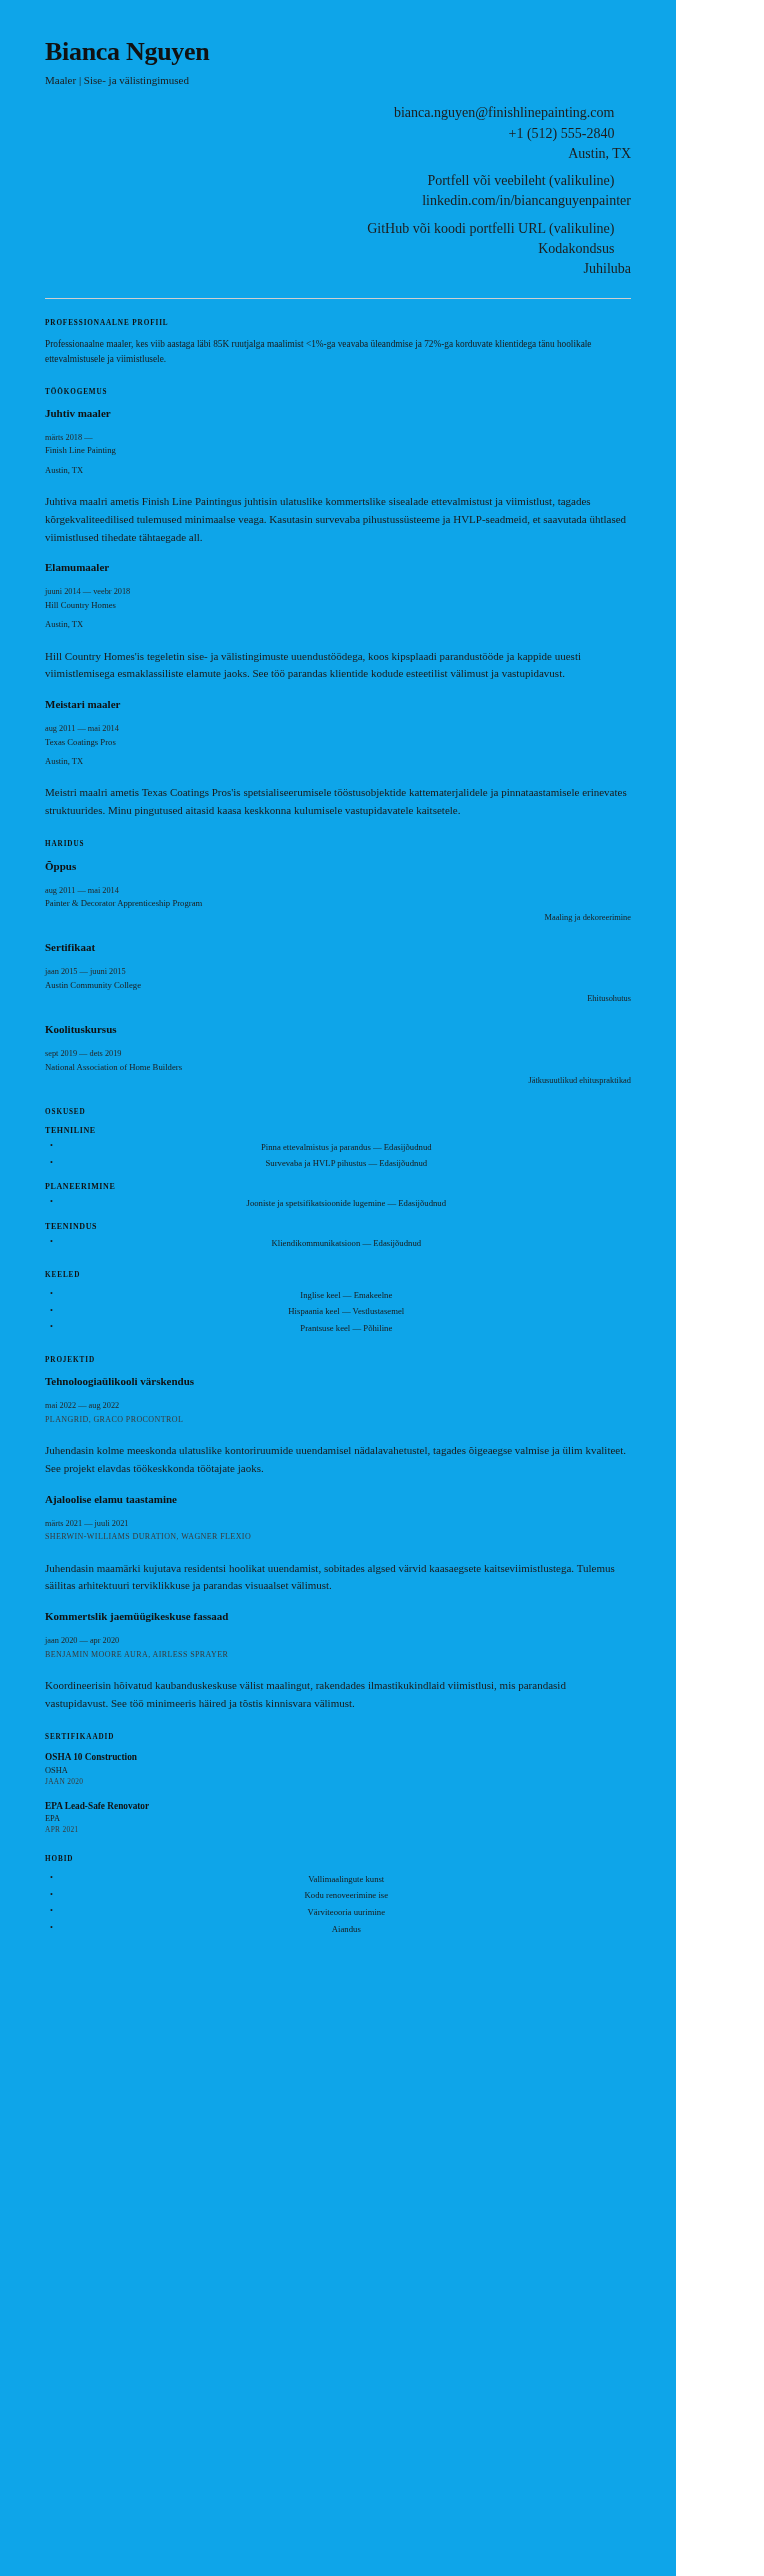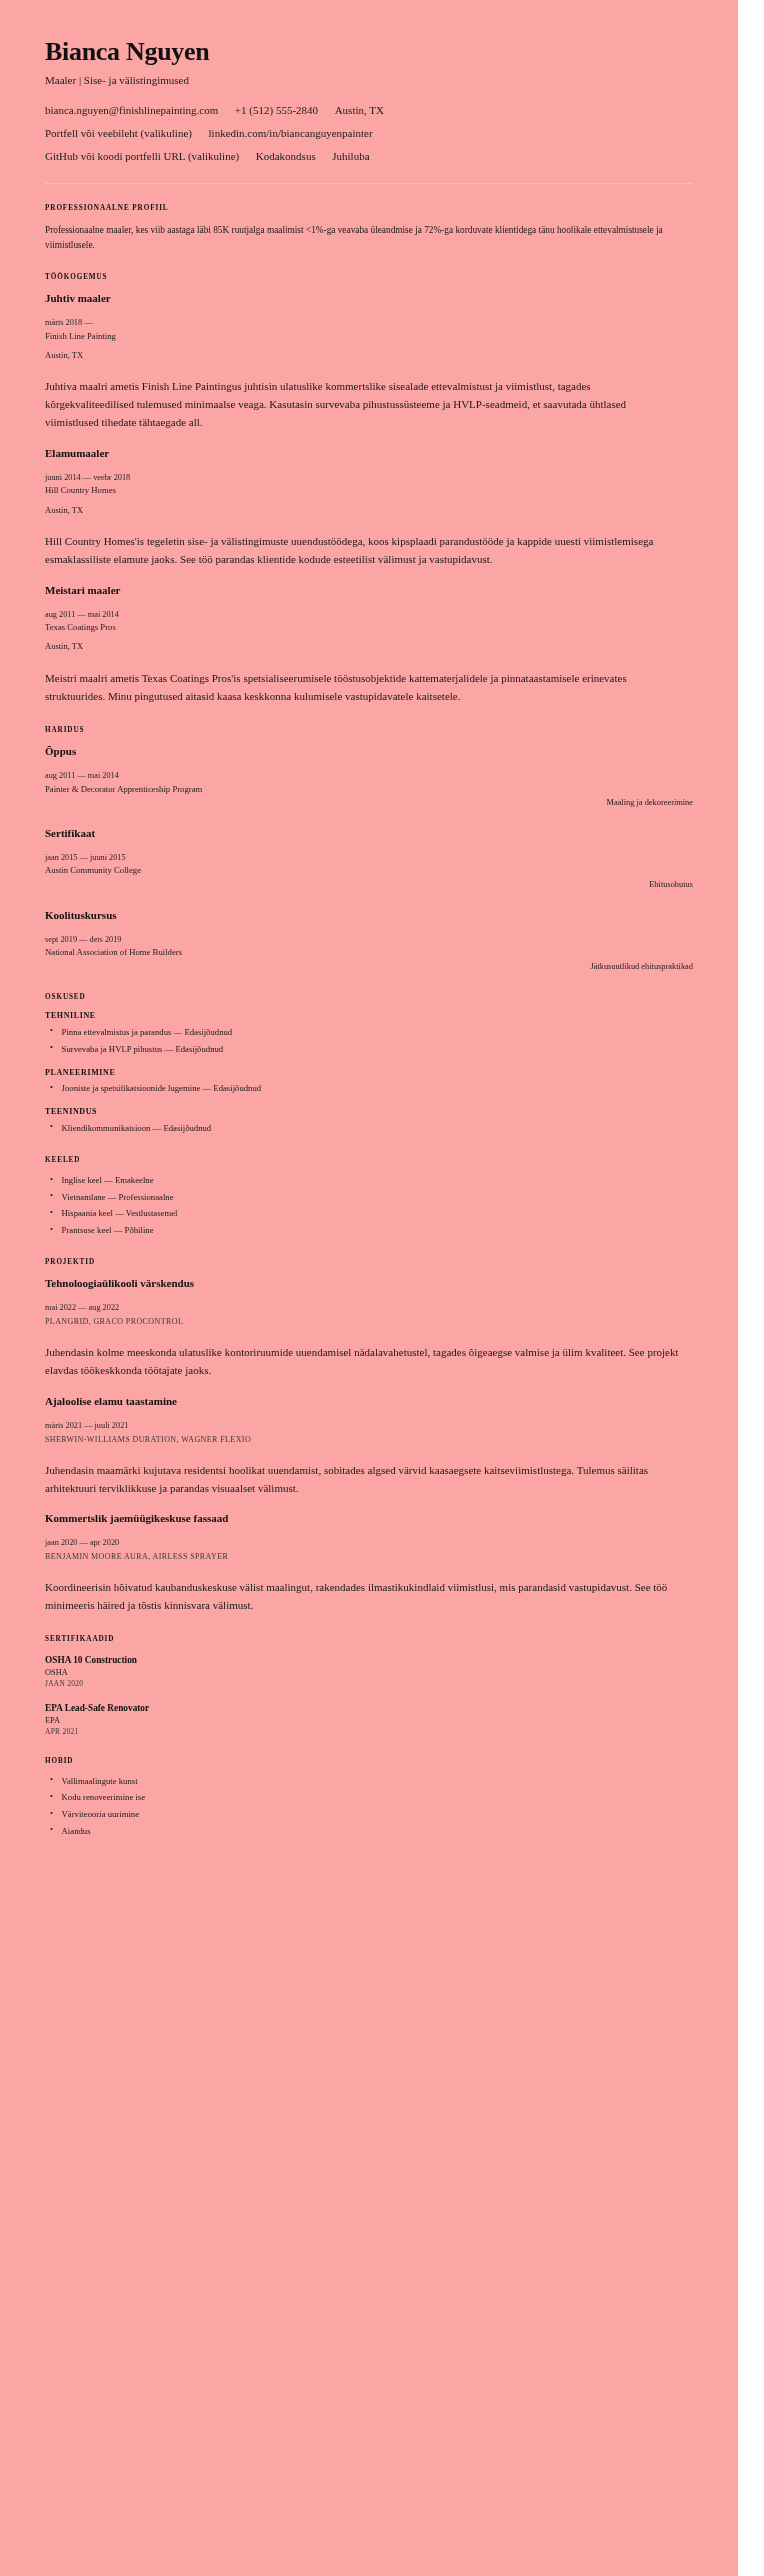--- a/index.html
+++ b/index.html
@@ -6,23 +6,23 @@
   html, body {
     background: #ffffff;
     width: 765px;
   }
   body {
     font-family: "Liberation Serif", "DejaVu Serif", serif;
     color: #1a1a1a;
     -webkit-font-smoothing: antialiased;
   }
   .page {
-    width: 738px;
+    width: 676px;
     min-height: 2576px;
-    background: #fca5a5;
+    background: #0ea5e9;
     padding: 0;
     position: relative;
   }
   .inner {
     padding: 37px 45px 51px 45px;
   }
 
   
   .name {
     font-size: 26px;
@@ -35,27 +35,28 @@
     font-size: 11px;
     font-weight: normal;
     color: #1d1d1d;
     margin-top: 7px;
     line-height: 1.35;
   }
   .contact-rows {
     margin-top: 15.3px;
   }
   .contact-row {
-    font-size: 11px;
+    font-size: 14px;
     color: #1d1d1d;
     line-height: 1.45;
     margin-bottom: 7px;
     display: flex;
     flex-wrap: wrap;
     align-items: flex-end;
+    flex-direction: column;
   }
   .contact-row .citem { margin-right: 16.6px; white-space: nowrap; }
   .contact-row .citem:last-child { margin-right: 0; }
 
   .hr {
     border: 0;
     border-top: 0.6px solid #cfcfcf;
     margin: 18px 0 0 0;
   }
 
@@ -143,20 +144,21 @@
     font-weight: bold;
     letter-spacing: 0.6px;
     text-transform: uppercase;
     color: #111111;
     margin-bottom: 5.7px;
   }
   ul.bullets {
     list-style: none;
     margin: 0;
     padding: 0;
+    text-align: center;
   }
   ul.bullets li {
     font-size: 8.7px;
     line-height: 1.55;
     color: #1a1a1a;
     padding-left: 16.6px;
     position: relative;
     margin-bottom: 3.2px;
   }
   ul.bullets li:before {
@@ -312,21 +314,20 @@
         <ul class="bullets">
           <li>Kliendikommunikatsioon — Edasijõudnud</li>
         </ul>
       </div>
     </section>
 
     <section class="section">
       <div class="section-title">KEELED</div>
       <ul class="bullets">
         <li>Inglise keel — Emakeelne</li>
-        <li>Vietnamlane — Professionaalne</li>
         <li>Hispaania keel — Vestlustasemel</li>
         <li>Prantsuse keel — Põhiline</li>
       </ul>
     </section>
 
     <section class="section">
       <div class="section-title">PROJEKTID</div>
 
       <div class="entry">
         <div class="entry-head">

